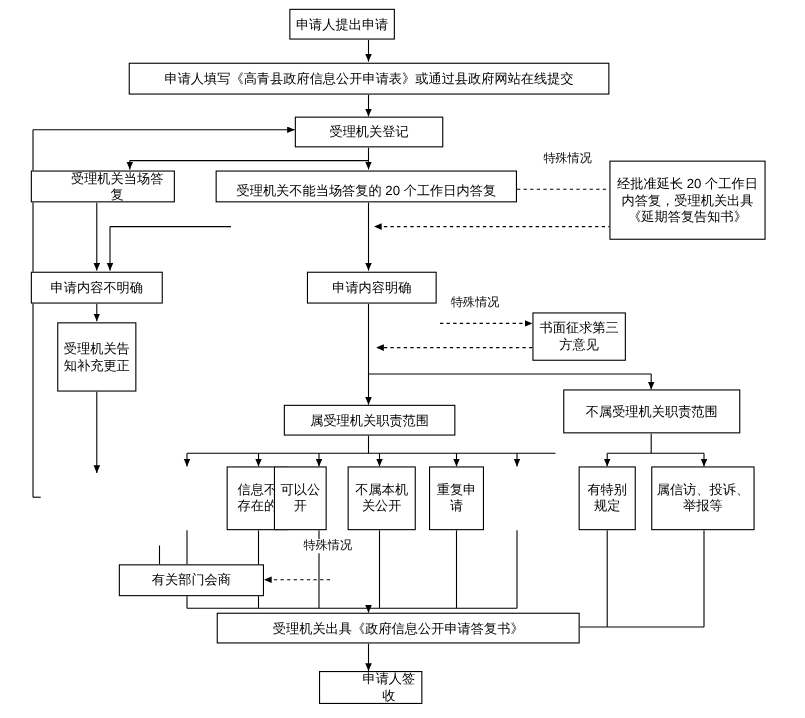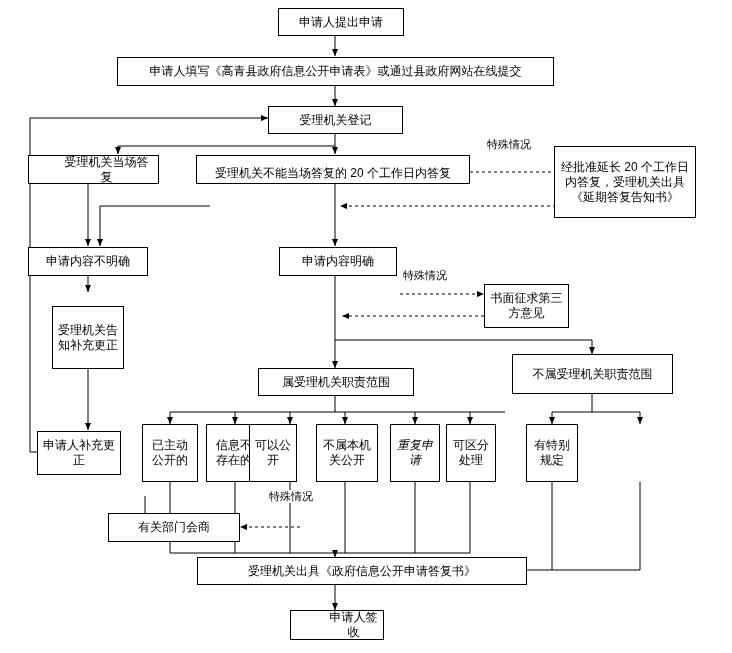--- a/index.html
+++ b/index.html
@@ -3,21 +3,21 @@
 <meta charset="utf-8">
 <style>
   html,body{margin:0;padding:0;background:#ffffff;}
   body{width:732px;height:653px;font-family:"Liberation Sans","DejaVu Sans",sans-serif;color:#000;}
   #canvas{position:relative;width:732px;height:653px;overflow:hidden;}
   svg#wires{position:absolute;left:0;top:0;width:732px;height:653px;}
   .node{position:absolute;box-sizing:border-box;border:1px solid #000;background:#fff;
         display:flex;align-items:center;justify-content:center;text-align:center;
         font-size:12px;line-height:15px;padding:2px 4px;}
   .label{position:absolute;background:#fff;font-size:11px;line-height:13px;
-         padding:0 1px;color:#000;}
+         text-align:center;padding:0 1px;color:#000;}
 </style>
 </head>
 <body>
 
 <div id="canvas">
 
   <svg id="wires" xmlns="http://www.w3.org/2000/svg">
     <defs>
       <marker id="arr" markerWidth="8" markerHeight="8" refX="7" refY="3" orient="auto" markerUnits="strokeWidth">
         <path d="M0,0 L7,3 L0,6 z" fill="#000"></path>
@@ -92,21 +92,21 @@
       <path d="M552,570 L640,570"></path>
       <path d="M552,570 L483,570" marker-end="url(#arr)"></path>
 
       <path d="M300,527 L240,527" stroke-dasharray="3,3" marker-end="url(#arrd)"></path>
       <path d="M145,513 L145,496"></path>
 
       <path d="M335,585 L335,610" marker-end="url(#arr)"></path>
     </g>
   </svg>
 
-  <div class="node" style="left:278px;top:8px;width:126px;height:28px;">
+  <div class="node" style="left:263px;top:8px;width:96px;height:28px;">
     <span>申请人提出申请</span>
   </div>
 
   <div class="node" style="left:117px;top:57px;width:437px;height:29px;justify-content:center;">
     <span>申请人填写《高青县政府信息公开申请表》或通过县政府网站在线提交</span>
   </div>
 
   <div class="node" style="left:268px;top:106px;width:135px;height:28px;">
     <span>受理机关登记</span>
   </div>
@@ -128,64 +128,58 @@
   </div>
 
   <div class="node" style="left:279px;top:247px;width:118px;height:29px;">
     <span>申请内容明确</span>
   </div>
 
   <div class="node" style="left:484px;top:284px;width:85px;height:44px;">
     <span>书面征求第三方意见</span>
   </div>
 
-  <div class="node" style="left:52px;top:306px;width:72px;height:63px;">
+  <div class="node" style="left:52px;top:293px;width:72px;height:63px;">
     <span>受理机关告知补充更正</span>
   </div>
 
-  <div class="node" style="left:37px;top:431px;width:84px;height:44px;">
-    <span>申请人补充更正</span>
-  </div>
 
   <div class="node" style="left:258px;top:368px;width:156px;height:28px;">
     <span>属受理机关职责范围</span>
   </div>
 
   <div class="node" style="left:512px;top:354px;width:161px;height:40px;">
     <span>不属受理机关职责范围</span>
   </div>
 
-  <div class="node" style="left:142px;top:424px;width:56px;height:58px;">
-    <span>已主动公开的</span>
-  </div>
 
   <div class="node" style="left:206px;top:424px;width:56px;height:58px;">
     <span>信息不存在的</span>
   </div>
 
   <div class="node" style="left:249px;top:424px;width:48px;height:58px;">
     <span>可以公开</span>
   </div>
 
   <div class="node" style="left:316px;top:424px;width:62px;height:58px;">
     <span>不属本机关公开</span>
   </div>
 
-  <div class="node" style="left:390px;top:424px;width:50px;height:58px;font-style:italic;">
+  <div class="node" style="left:390px;top:424px;width:50px;height:58px;">
     <span>重复申请</span>
   </div>
 
-  <div class="node" style="left:446px;top:424px;width:50px;height:58px;">
-    <span>可区分处理</span>
-  </div>
 
   <div class="node" style="left:526px;top:424px;width:52px;height:58px;">
     <span>有特别规定</span>
   </div>
 
+  <div class="node" style="left:592px;top:424px;width:94px;height:58px;">
+    <span>属信访、投诉、举报等</span>
+  </div>
 
   <div class="node" style="left:108px;top:513px;width:132px;height:29px;">
     <span>有关部门会商</span>
   </div>
 
   <div class="node" style="left:197px;top:557px;width:330px;height:28px;">
     <span>受理机关出具《政府信息公开申请答复书》</span>
   </div>
 
   <div class="node" style="left:290px;top:610px;width:94px;height:30px;padding-left:37px;">

